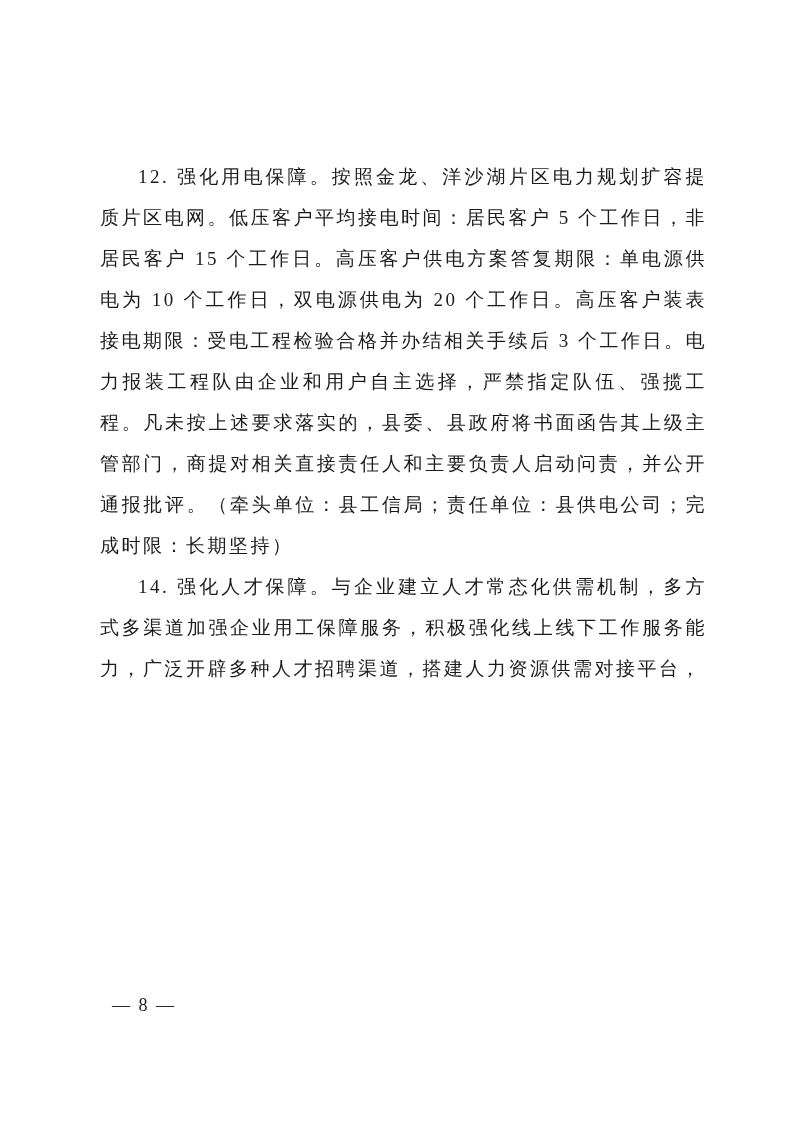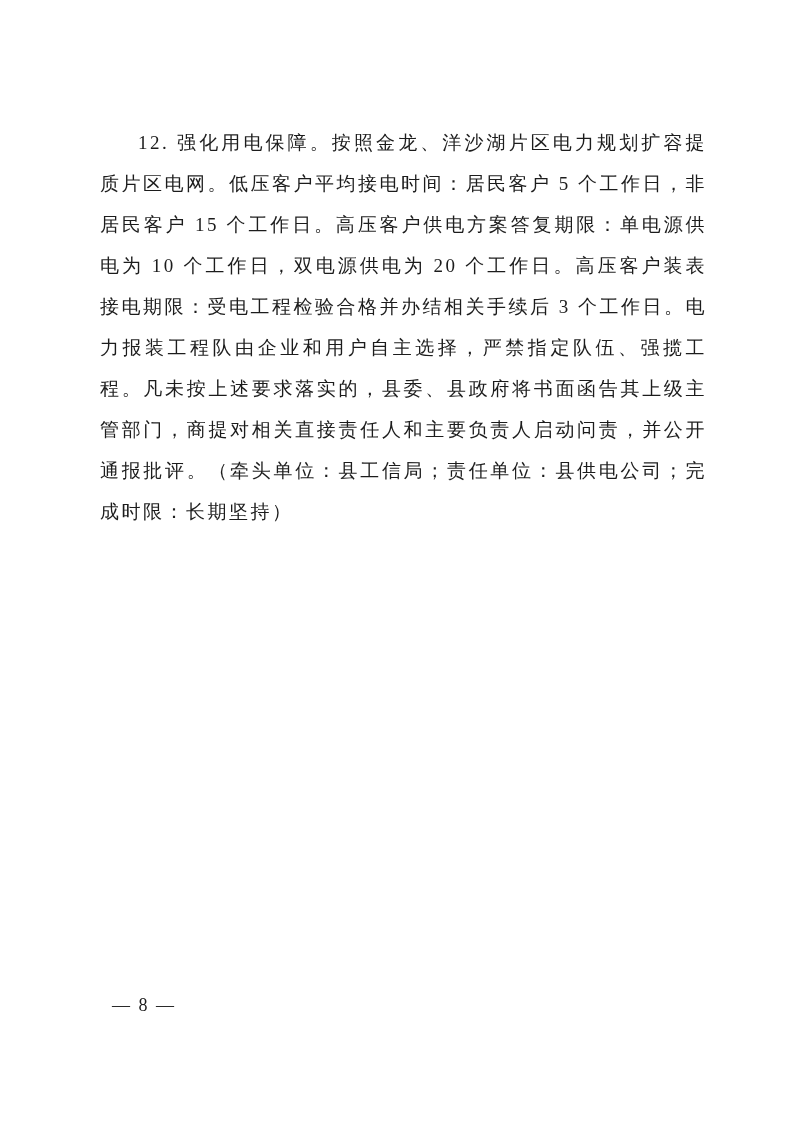--- a/index.html
+++ b/index.html
@@ -12,21 +12,21 @@
     width: 806px;
     height: 1121px;
     margin: 0 auto;
     background: #ffffff;
     overflow: hidden;
     font-family: "Liberation Serif", "DejaVu Serif", serif;
     color: #1c1c1c;
   }
   .content {
     position: absolute;
-    top: 122px;
+    top: 156px;
     left: 100px;
     width: 607px;
   }
   .para {
     margin: 0;
     font-size: 19px;
     line-height: 41px;
     letter-spacing: 2.5px;
     text-align: justify;
     text-indent: 2em;
@@ -40,15 +40,16 @@
     letter-spacing: 2px;
     color: #1c1c1c;
   }
 </style>
 </head>
 <body>
 
 <div class="page">
   <div class="content">
     <p class="para">12. 强化用电保障。按照金龙、洋沙湖片区电力规划扩容提质片区电网。低压客户平均接电时间：居民客户 5 个工作日，非居民客户 15 个工作日。高压客户供电方案答复期限：单电源供电为 10 个工作日，双电源供电为 20 个工作日。高压客户装表接电期限：受电工程检验合格并办结相关手续后 3 个工作日。电力报装工程队由企业和用户自主选择，严禁指定队伍、强揽工程。凡未按上述要求落实的，县委、县政府将书面函告其上级主管部门，商提对相关直接责任人和主要负责人启动问责，并公开通报批评。（牵头单位：县工信局；责任单位：县供电公司；完成时限：长期坚持）</p>
+    <p class="para">14. 强化人才保障。与企业建立人才常态化供需机制，多方式多渠道加强企业用工保障服务，积极强化线上线下工作服务能力，广泛开辟多种人才招聘渠道，搭建人力资源供需对接平台，</p>
   </div>
   <div class="page-number">— 8 —</div>
 </div>
 
 </body></html>

